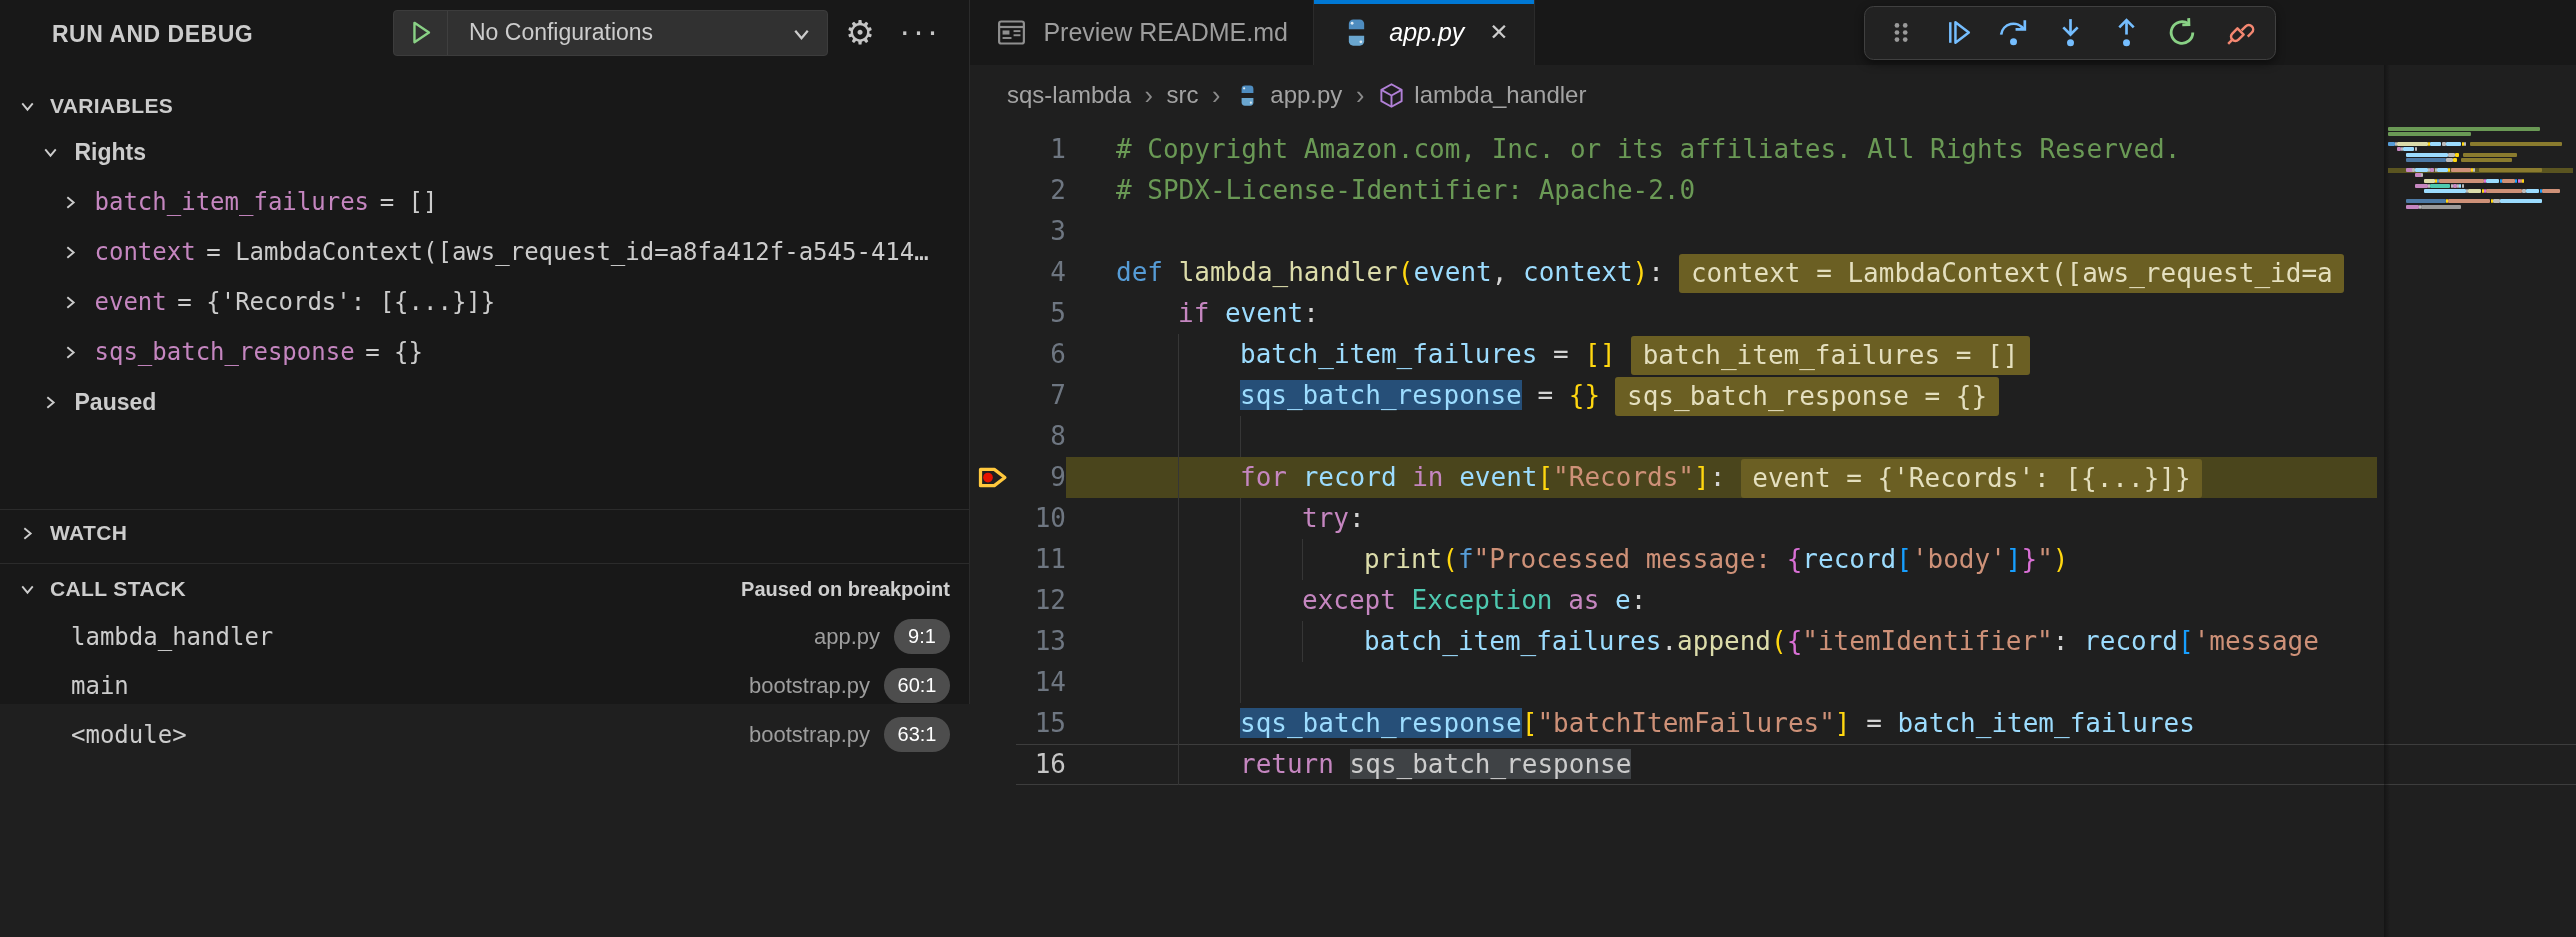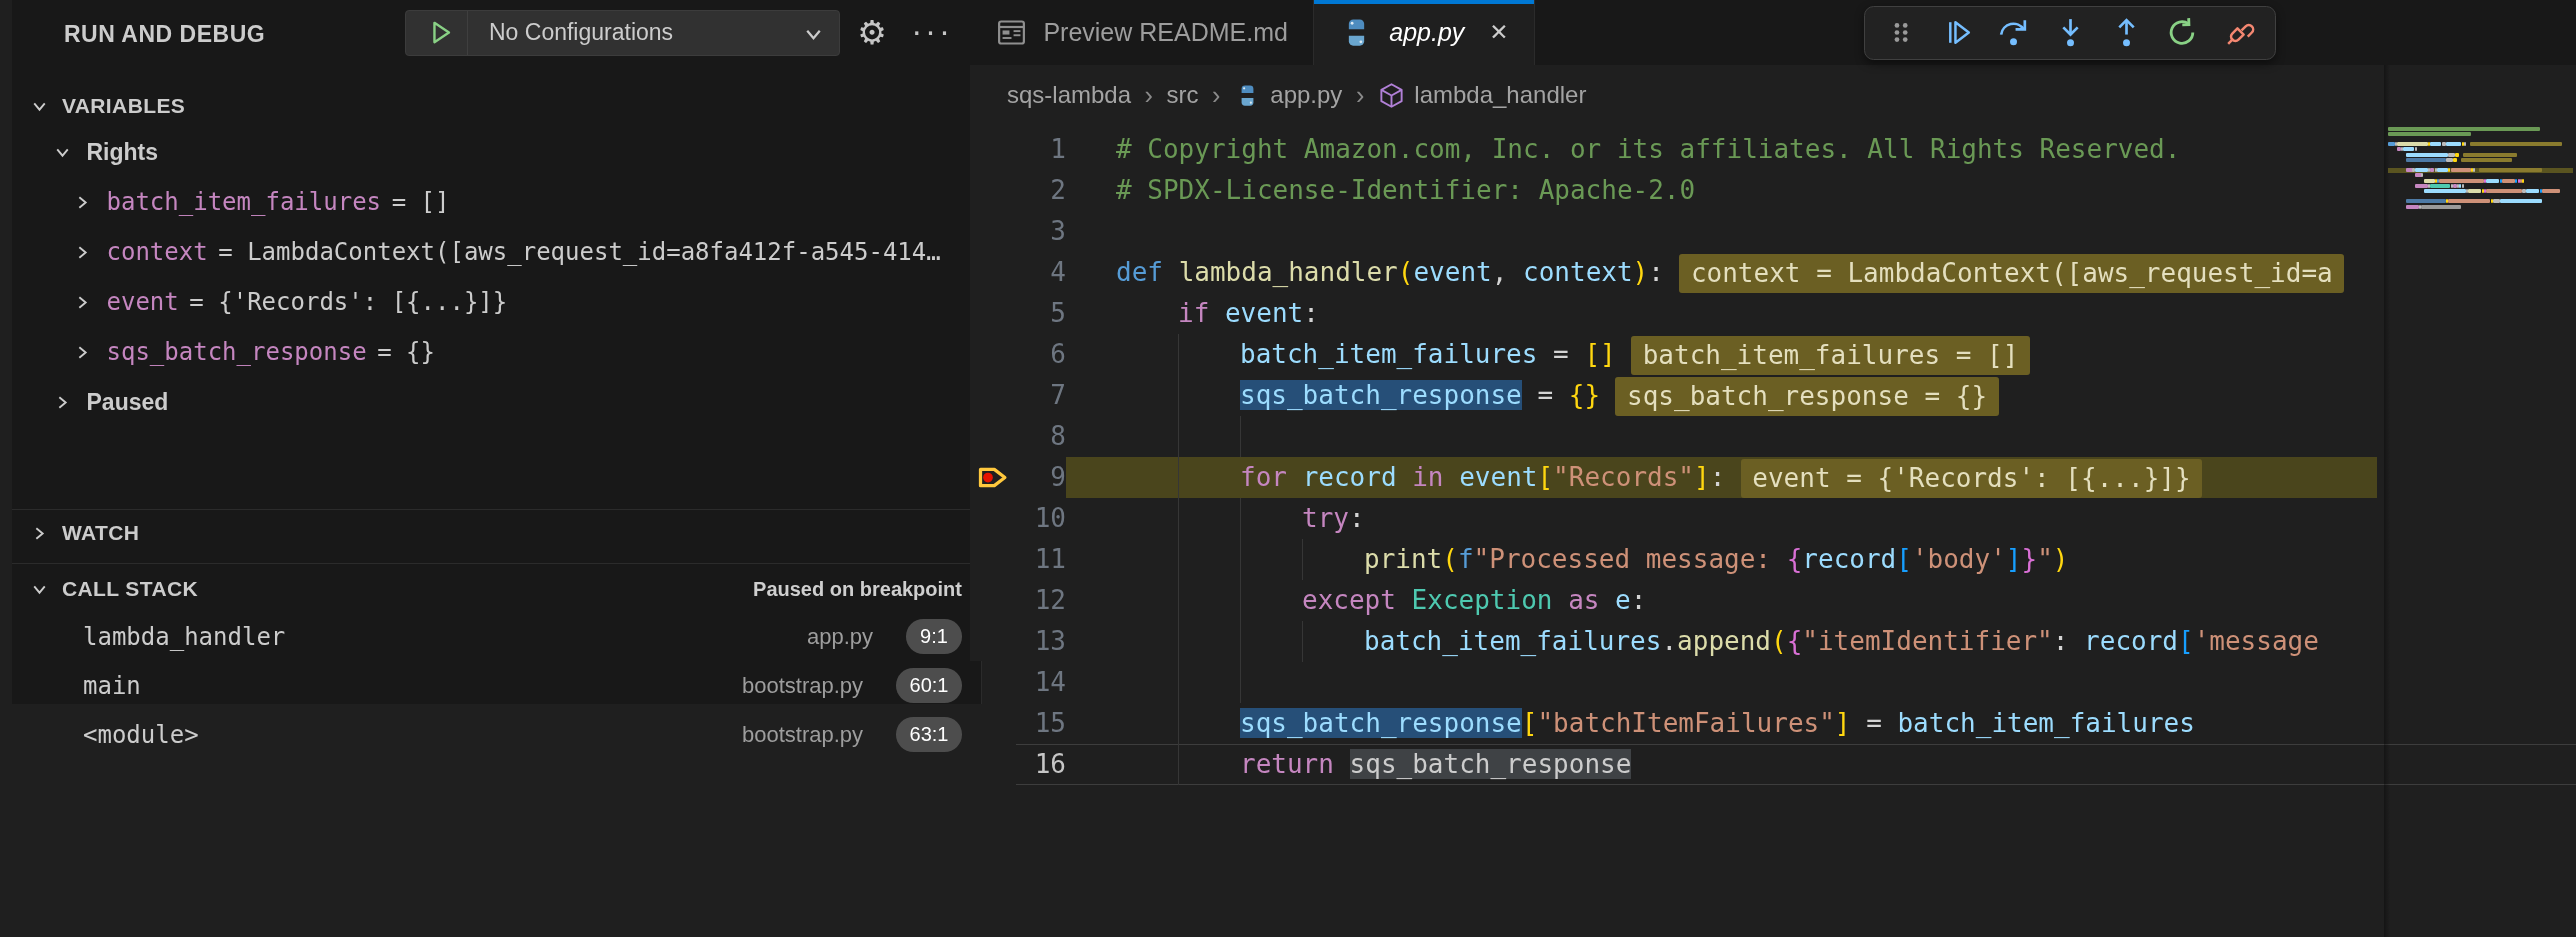--- a/index.html
+++ b/index.html
@@ -1,28 +1,28 @@
 <!DOCTYPE html>
 <html><head>
 <meta charset="utf-8">
 <style>
   * { margin:0; padding:0; box-sizing:border-box; }
   html,body { width:2576px; height:938px; overflow:hidden; background:#1f1f1f;
     font-family:"Liberation Sans", sans-serif; color:#cccccc; }
   svg { display:block; }
 
   
-  .sidebar { position:absolute; left:12px; top:0; width:970px; height:704px;
+  .sidebar { position:absolute; left:0; top:0; width:970px; height:704px;
     background:#181818; border-right:1px solid #2b2b2b; }
   .sb-toolbar { position:absolute; left:0; top:0; width:100%; height:65px; }
   .sb-title { position:absolute; left:52px; top:21px; font-size:23px; font-weight:600;
     letter-spacing:0.5px; color:#cccccc; }
   .cfg-dropdown { position:absolute; left:393px; top:9.6px; width:435px; height:46px;
     background:#313131; border:1px solid #3c3c3c; border-radius:3.9px;
-    display:flex; align-items:center;padding-left:8px; }
+    display:flex; align-items:center; }
   .cfg-play { width:54px; height:100%; display:flex; align-items:center; justify-content:center;
     border-right:1px solid #3f3f3f; }
   .cfg-label { margin-left:21px; font-size:23px; color:#cccccc; }
   .cfg-chev { position:absolute; right:13.5px; top:11.6px; }
   .sb-gear { position:absolute; left:839px; top:11.6px; width:42px; height:42px;
     font-size:33px; color:#c5c5c5; display:flex; align-items:center; justify-content:center; }
   .sb-more { position:absolute; left:893px; top:7.7px; width:54px; height:46px; font-size:33px;
     letter-spacing:2.9px; color:#c5c5c5; display:flex; align-items:center; justify-content:center; }
 
   .section-hdr { display:flex; align-items:center; height:42px; padding-left:17.3px;
@@ -39,21 +39,21 @@
   .divider { position:absolute; left:0; width:100%; height:1px; background:#2b2b2b; }
 
   .watch-section { position:absolute; left:0; top:512px; width:100%; }
   .stack-section { position:absolute; left:0; top:566px; width:100%; }
   .stack-hdr { display:flex; align-items:center; height:46px; padding:0 19px 0 17.3px; }
   .stack-hdr .hdr-label { margin-left:11.6px; font-size:21px; font-weight:700; letter-spacing:0.4px; }
   .stack-status { margin-left:auto; font-size:20px; font-weight:700; color:#cfcfcf; }
   .frame-row { display:flex; align-items:center; height:49px; padding:0 19px 0 71px; }
   .frame-name { font-family:"DejaVu Sans Mono", monospace; font-size:24px; color:#cccccc; }
   .frame-file { margin-left:auto; font-size:22px; color:#9d9d9d; }
-  .frame-badge { margin-left:33px; min-width:56px; height:35px; padding:0 13.5px; border-radius:17.3px;
+  .frame-badge { margin-left:14px; min-width:56px; height:35px; padding:0 13.5px; border-radius:17.3px;
     background:#4d4d4d; color:#ffffff; font-size:20px; display:flex; align-items:center;
     justify-content:center; }
 
   
   .editor-pane { position:absolute; left:970px; top:0; width:1606px; height:661px; background:#1f1f1f; }
   .tabstrip { position:absolute; left:0; top:0; width:100%; height:65px; background:#181818; display:flex; }
   .tab { display:flex; align-items:center; height:65px; padding:0 25px;
     border-right:1px solid #2b2b2b; background:#181818; position:relative; }
   .tab .tab-label { margin-left:15.4px; font-size:25px; color:#9d9d9d; }
   .tab.active { background:#1f1f1f; }

